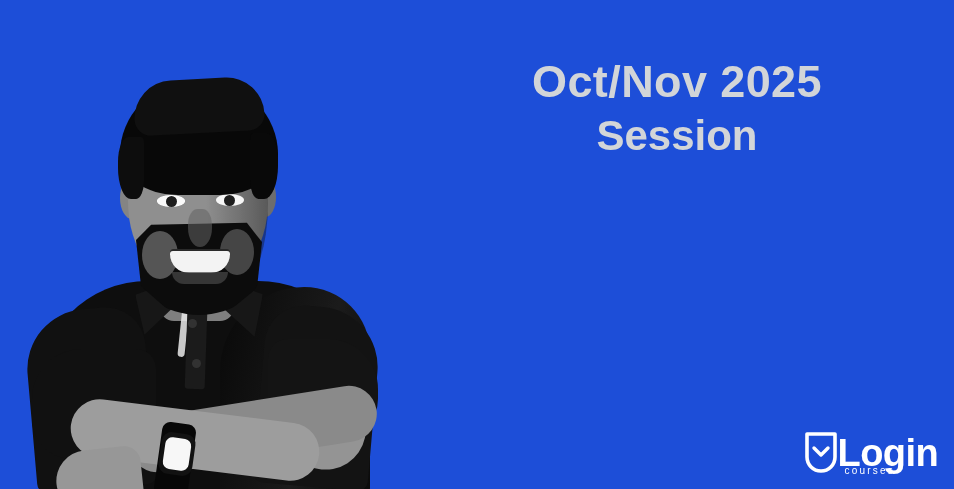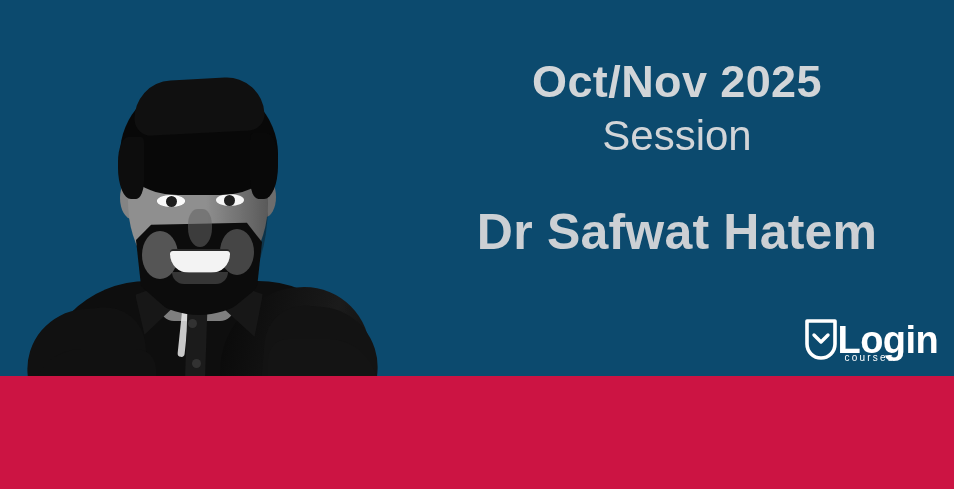--- a/index.html
+++ b/index.html
@@ -6,22 +6,22 @@
   html,body { width:954px; height:489px; }
   body {
     font-family:"Liberation Sans", sans-serif;
     background:#CC1443;
     overflow:hidden;
   }
 
   #banner {
     position:relative;
     width:954px;
-    height:376px;
-    background:#0c4a6e;
+    height:489px;
+    background:#1d4ed8;
     overflow:hidden;
   }
 
   
   #photo-area {
     position:absolute;
     left:0; top:0;
     width:400px; height:489px;
     overflow:hidden;
   }
@@ -221,21 +221,21 @@
   }
   .line { position:absolute; width:100%; text-align:center; white-space:nowrap; }
 
   #session-date {
     top:56px;
     font-size:45px; font-weight:bold;
     color:#D2D5D8; letter-spacing:.4px;
   }
   #session-word {
     top:112px;
-    font-size:42px; font-weight:normal;
+    font-size:42px; font-weight:bold;
     color:#D2D5D8;
   }
   #speaker-name {
     top:203px;
     font-size:50px; font-weight:bold;
     color:#CCD0D4; letter-spacing:.2px;
   }
   #subject {
     top:272px;
     font-size:27px; font-weight:bold;
@@ -317,21 +317,20 @@
       <div class="fig watch-screen"></div>
 
     </div>
   </div>
 
   <div id="text-block">
     <div class="line" id="session-date">Oct/Nov 2025</div>
 
     <div class="line" id="session-word">Session</div>
 
-    <div class="line" id="speaker-name">Dr Safwat Hatem</div>
 
   </div>
 
   <div id="logo">
     <svg id="logo-mark" width="34" height="44" viewBox="0 0 34 44">
       <path d="M3 3 H31 V26 A14 14 0 0 1 17 40 A14 14 0 0 1 3 26 Z" fill="none" stroke="#FFFFFF" stroke-width="3.6" stroke-linejoin="round"></path>
       <path d="M10 17 L17 24 L24 17" fill="none" stroke="#FFFFFF" stroke-width="3.4" stroke-linecap="round" stroke-linejoin="round"></path>
     </svg>
     <span id="logo-text">
       <span id="logo-word">Login</span>

